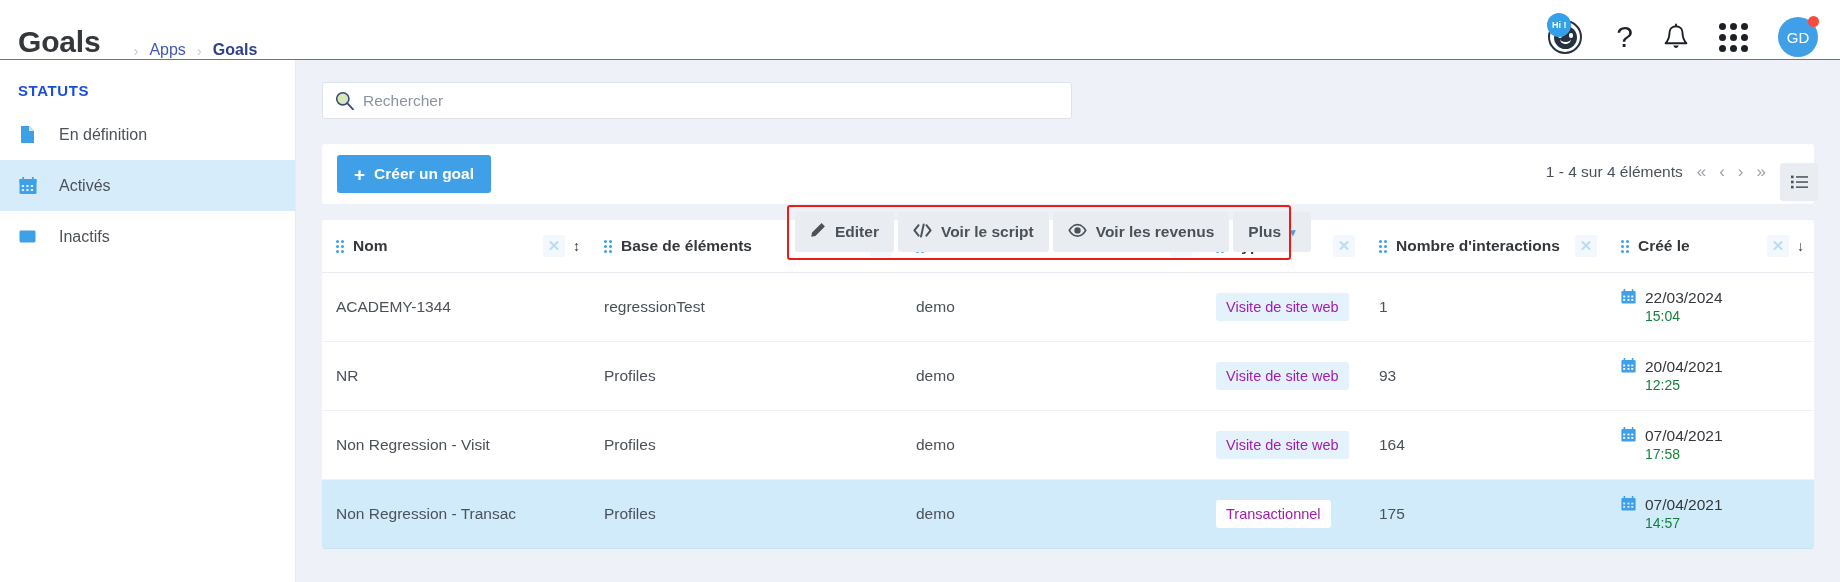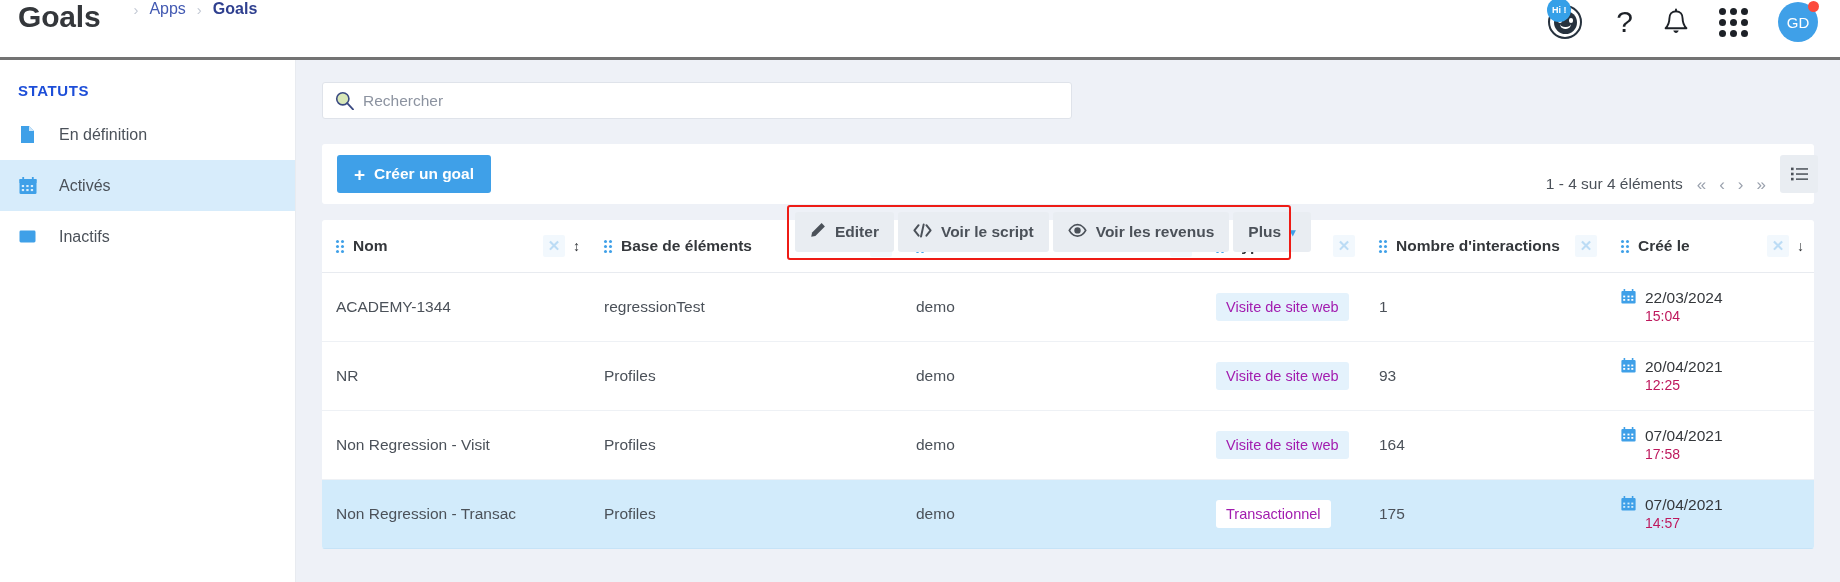--- a/index.html
+++ b/index.html
@@ -6,22 +6,22 @@
   html, body {
     width: 1840px; height: 582px;
     font-family: "Liberation Sans", sans-serif;
     background: #ffffff;
     overflow: hidden;
   }
 
   
   .topbar {
     position: absolute; left: 0; top: 0; width: 1840px; height: 60px;
-    background: #ffffff; border-bottom: 3px solid #737373;
-    display: flex; align-items: flex-start;
+    background: #ffffff; border-bottom: 1px solid #737373;
+    display: flex; align-items: flex-end;
   }
   .page-title {
     font-size: 30px; font-weight: bold; color: #34373b;
     margin-left: 18px; letter-spacing: -0.2px;
   }
   .crumbs { display: flex; align-items: center; margin-left: 22px; }
   .crumb-sep { color: #c3c9d4; font-size: 15px; margin: 0 11px; }
   .crumb { font-size: 16px; color: #4259b2; }
   .crumb.cur { font-weight: bold; color: #2e3f8f; }
 
@@ -134,22 +134,22 @@
   }
   .btn-act {
     height: 40px; background: #e9edf2; color: #4b5159; border: none;
     border-radius: 3px; font-size: 15.5px; font-weight: bold;
     padding: 0 15px; display: flex; align-items: center; gap: 9px;
     cursor: pointer; font-family: "Liberation Sans", sans-serif;
   }
   .chev { color: #3fa0e8; font-size: 11px; }
 
   .pager {
-    position: absolute; right: 22px; top: 95px;
-    display: flex; align-items: flex-end; gap: 14px;
+    position: absolute; right: 22px; top: 103px;
+    display: flex; align-items: flex-start; gap: 14px;
   }
   .pager-text { font-size: 15.5px; color: #4b5159; }
   .pg-arrows { display: flex; align-items: center; gap: 13px; }
   .pg-a { color: #9aa1ad; font-size: 17px; cursor: pointer; line-height: 1; }
   .viewbtn {
     width: 38px; height: 38px; background: #e9edf2; border-radius: 3px;
     display: flex; align-items: center; justify-content: center; cursor: pointer;
   }
 
   
@@ -184,21 +184,21 @@
     vertical-align: middle;
   }
   tbody tr.sel td { background: #d2ebfb; border-bottom-color: #c6e3f7; }
   .badge {
     display: inline-block; background: #e4f2fc; color: #a21caf;
     font-size: 14.5px; border-radius: 3px; padding: 6px 10px;
   }
   .badge.white { background: #ffffff; }
   .datecell { display: flex; align-items: flex-start; gap: 9px; }
   .dt-main { font-size: 15.5px; color: #34373b; }
-  .dt-sub { font-size: 14px; color: #be185d; margin-top: 6px; }
+  .dt-sub { font-size: 14px; color: #15803d; margin-top: 6px; }
 </style>
 </head>
 <body>
 
 <div class="topbar">
   <div class="page-title">Goals</div>
 
   <div class="crumbs">
     <span class="crumb-sep">›</span>
     <span class="crumb">Apps</span>

